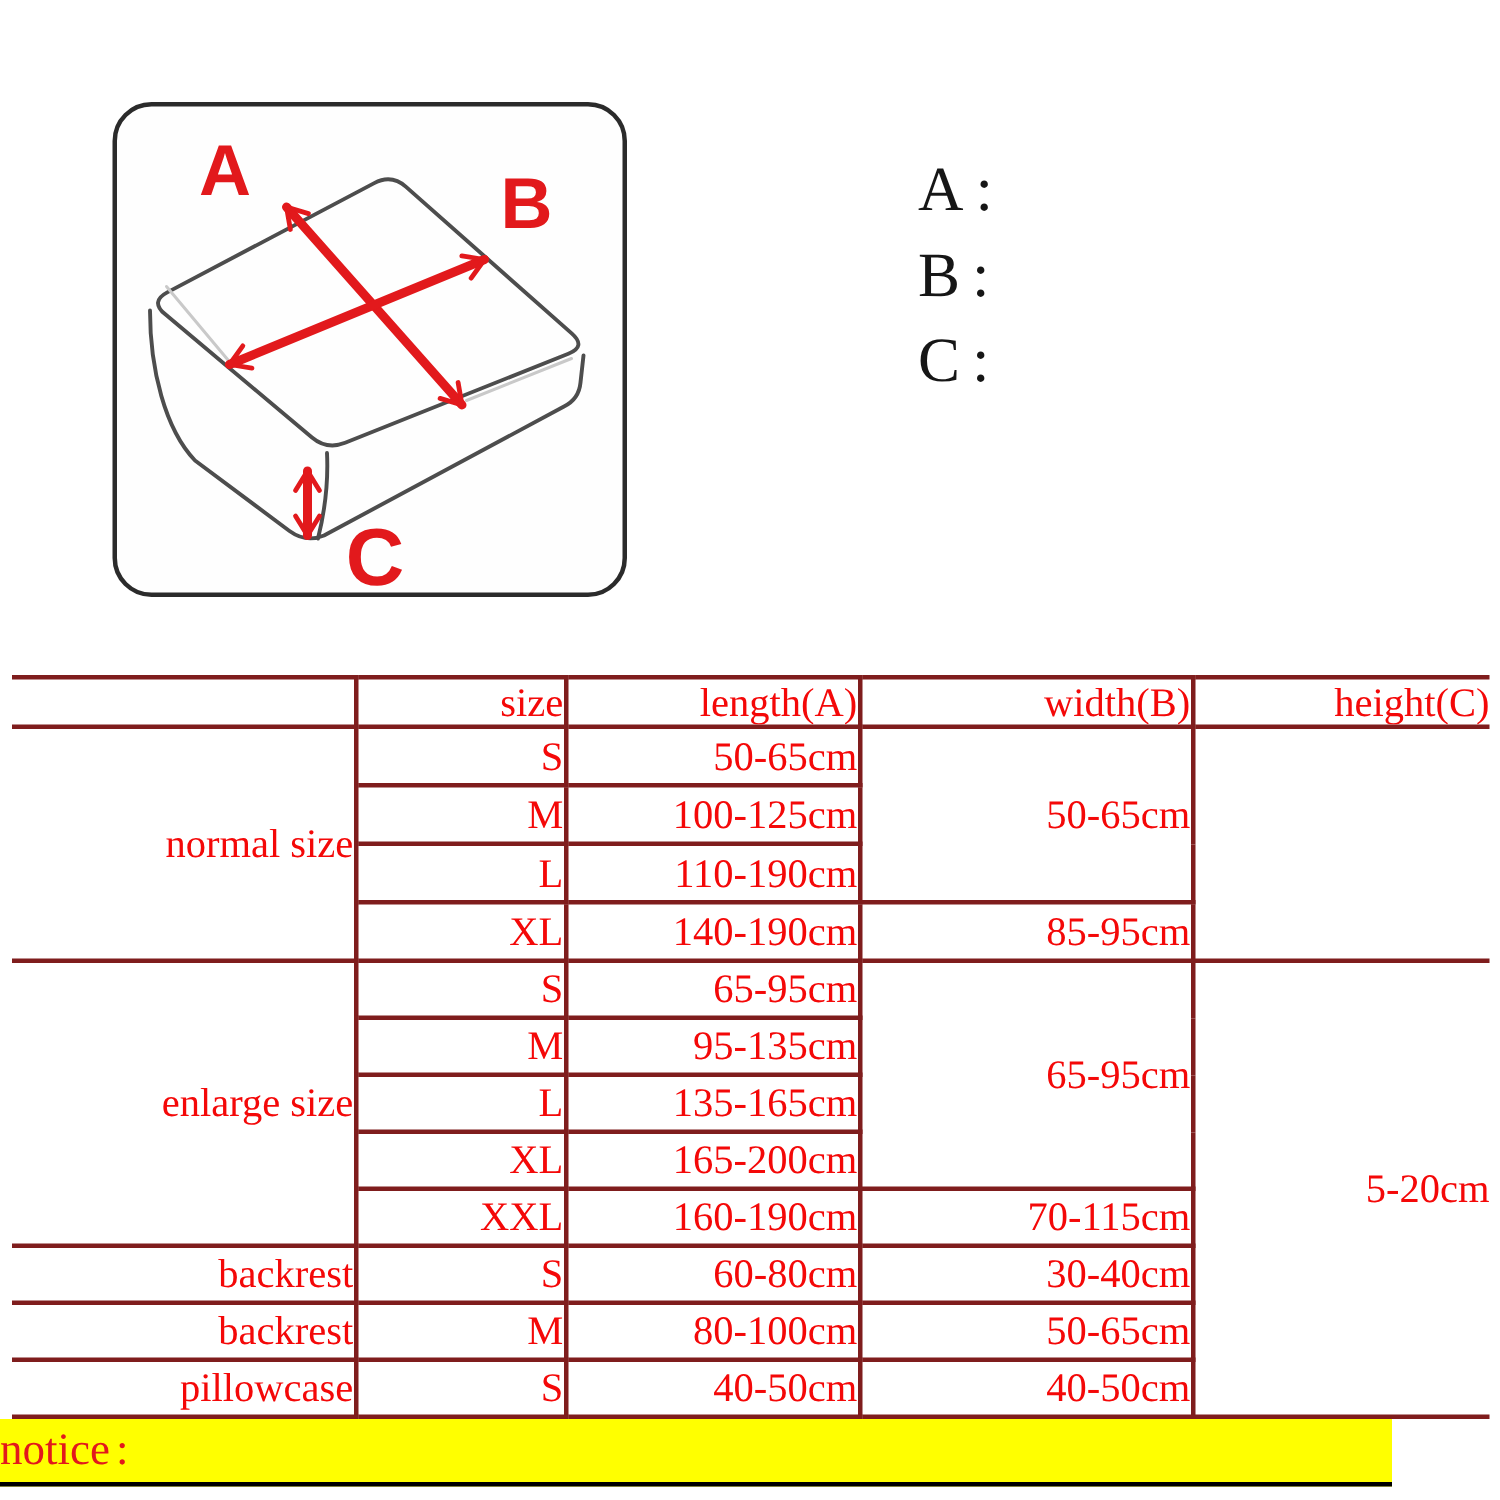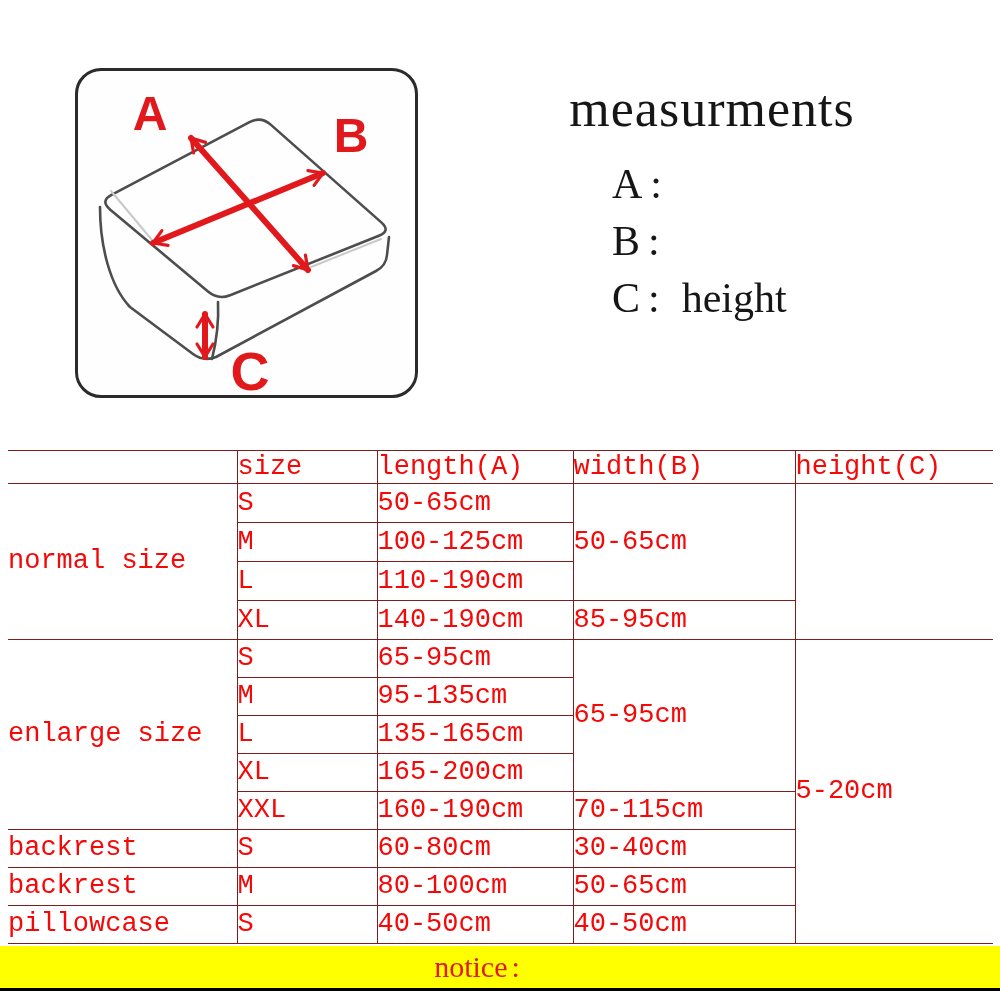--- a/index.html
+++ b/index.html
@@ -14,37 +14,37 @@
   
   .measure-block{position:absolute;left:542px;top:80px;width:340px;color:var(--ink,#161616);}
   .m-title{font-size:52px;line-height:1.1;text-align:center;letter-spacing:1px;}
   .legend{margin:18px 0 0 70px;}
   .legend-line{display:flex;align-items:center;height:57px;font-size:42px;}
   .legend-colon{margin:0 22px 0 8px;}
 
   
   .size-table{position:absolute;left:8px;top:450px;width:985px;border-collapse:collapse;
               table-layout:fixed;color:var(--red_text,#f40808);}
-  .size-table td{border:1px solid #7f1d1d;text-align:left;vertical-align:middle;
-                 font-size:27px;line-height:1;padding:0;overflow:hidden;font-family:Liberation Mono, monospace;}
+  .size-table td{border:3px solid #7f1d1d;text-align:right;vertical-align:middle;
+                 font-size:27px;line-height:1;padding:0;overflow:hidden;}
   .size-table td:first-child{border-left:none;}
   .size-table td.edge-r{border-right:none;}
   .rh{height:33px}.rn{height:39px}.re{height:38px}
   .hdr{font-size:28px;}
   .sz{font-size:31px;}
   .grp{font-size:30px;}
   .grp-enlarge{padding-top:45px;}
   .pad-sml{padding-top:34px;}
   .pad-smlxl{padding-top:18px;}
   .hval{border-bottom:none;vertical-align:top;padding-top:44px;}
 
   
-  .notice-bar{position:absolute;left:0;top:946px;width:1000px;height:45px;box-sizing:border-box;
+  .notice-bar{position:absolute;left:0;top:946px;width:928px;height:45px;box-sizing:border-box;
               background:var(--yellow,#ffff00);border-bottom:3px solid #000;
-              display:flex;align-items:center;justify-content:center;padding-right:30px;
+              display:flex;align-items:center;justify-content:flex-start;padding-right:30px;
               color:var(--red_accent,#e2191c);}
   .notice-label{font-size:30px;}
   .notice-colon{font-size:30px;margin:0 16px 0 4px;}
   .notice-text{font-family:"Liberation Sans","DejaVu Sans",sans-serif;font-weight:700;
                font-size:33px;margin-top:-2px;}
 </style>
 </head>
 <body>
 
 <div class="page">
@@ -77,34 +77,32 @@
       </g>
       <g fill="var(--red_accent,#e2191c)" font-family="Liberation Sans, DejaVu Sans, sans-serif" font-weight="bold" text-anchor="middle">
         <text x="72" y="59" font-size="48">A</text>
         <text x="273" y="81" font-size="48">B</text>
         <text x="172" y="319" font-size="54">C</text>
       </g>
     </svg>
   </div>
 
   <div class="measure-block">
-    <div class="m-title">measurments</div>
     <div class="legend">
       <div class="legend-line">
         <span>A</span>
           <span class="legend-colon">:</span>
       </div>
       <div class="legend-line">
         <span>B</span>
           <span class="legend-colon">:</span>
       </div>
       <div class="legend-line">
         <span>C</span>
           <span class="legend-colon">:</span>
-          <span>height</span>
       </div>
     </div>
   </div>
 
   <table class="size-table">
     <colgroup>
       <col style="width:229px">
         <col style="width:140px">
         <col style="width:196px">
         <col style="width:222px">

